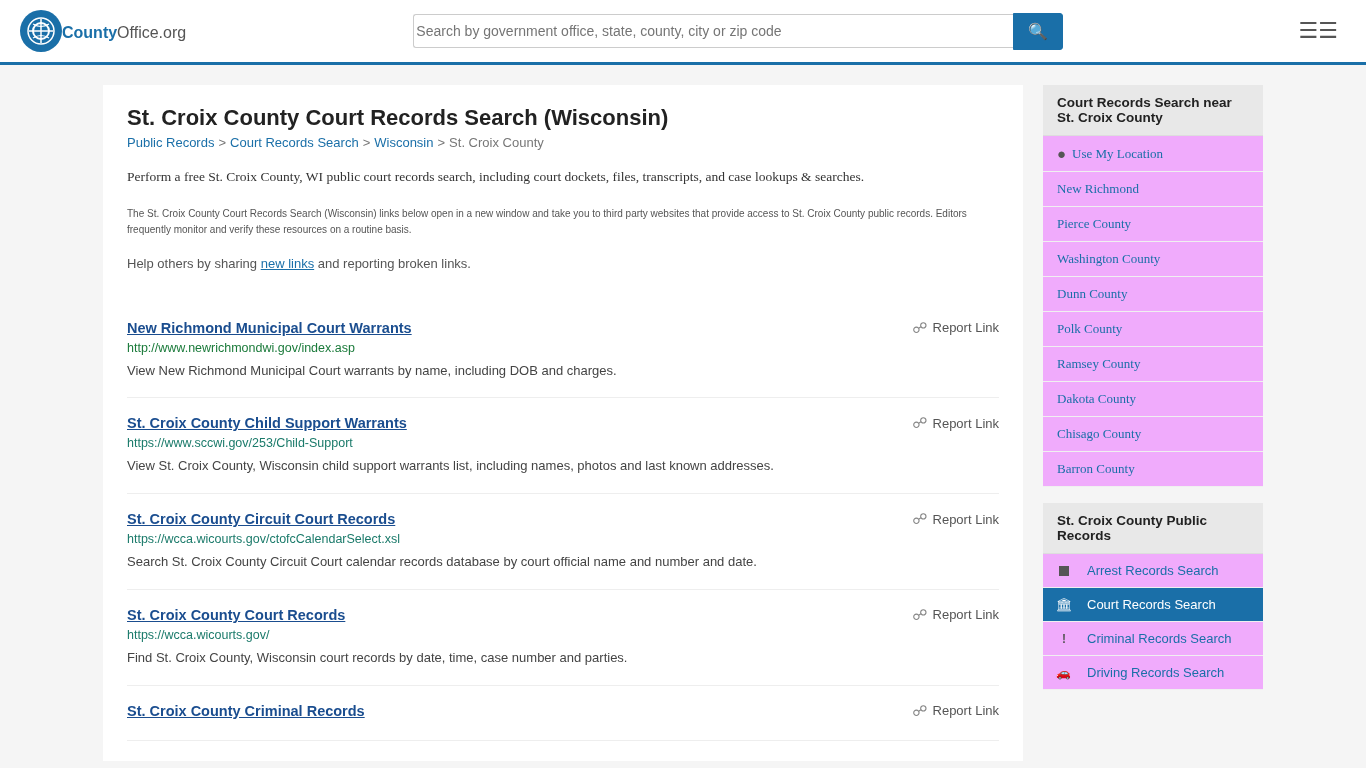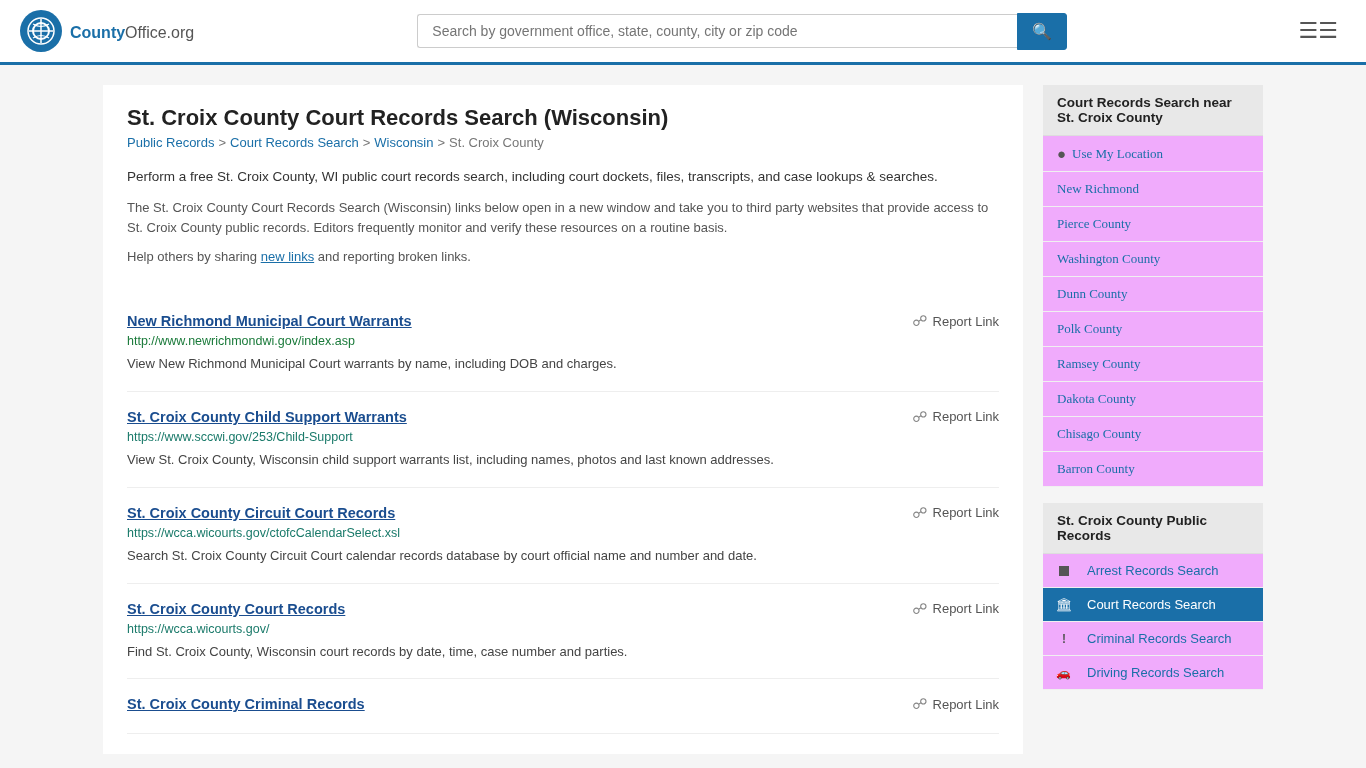--- a/index.html
+++ b/index.html
@@ -10,21 +10,21 @@
       background: #fff;
       border-bottom: 3px solid #1a6fa8;
       padding: 10px 20px;
       display: flex;
       align-items: center;
       justify-content: space-between;
     }
     #logo-area {
       display: flex;
       align-items: center;
-      gap: 8px;
+      gap: 0;
     }
     #logo-circle {
       width: 42px;
       height: 42px;
       background: #1a6fa8;
       border-radius: 50%;
       display: flex;
       align-items: center;
       justify-content: center;
       color: white;
@@ -39,21 +39,21 @@
     #logo-text span { color: #555; font-weight: normal; font-size: 16px; }
     #search-area {
       display: flex;
       align-items: center;
       flex: 1;
       max-width: 650px;
       margin: 0 40px;
     }
     #search-input {
       flex: 1;
-      padding: 8px 14px;
+      padding: 8px 2px;
       border: 1px solid #ccc;
       border-right: none;
       border-radius: 3px 0 0 3px;
       font-size: 14px;
       outline: none;
       color: #8b5cf6;
     }
     #search-button {
       padding: 8px 14px;
       background: #1a6fa8;
@@ -95,22 +95,22 @@
       font-size: 13px;
       color: #555;
       margin-bottom: 16px;
       display: flex;
       align-items: center;
       gap: 4px;
     }
     #breadcrumb a { color: #1a6fa8; text-decoration: none; }
     #breadcrumb span { color: #777; }
 
-    #intro-text { font-size: 13.5px; color: #333; line-height: 1.6; margin-bottom: 10px; }
-    #intro-text2 { font-size: 13px; color: #555; line-height: 1.6; margin-bottom: 10px; }
+    #intro-text { font-size: 13.5px; color: #333; line-height: 1.6; margin-bottom: 18px; font-family: Liberation Serif, serif; }
+    #intro-text2 { font-size: 10px; color: #555; line-height: 1.6; margin-bottom: 18px; }
     #help-text { font-size: 13px; color: #555; margin-bottom: 32px; }
     #help-text a { color: #1a6fa8; }
 
     
     .result-item {
       border-bottom: 1px solid #eee;
       padding: 16px 0;
     }
     .result-header {
       display: flex;

